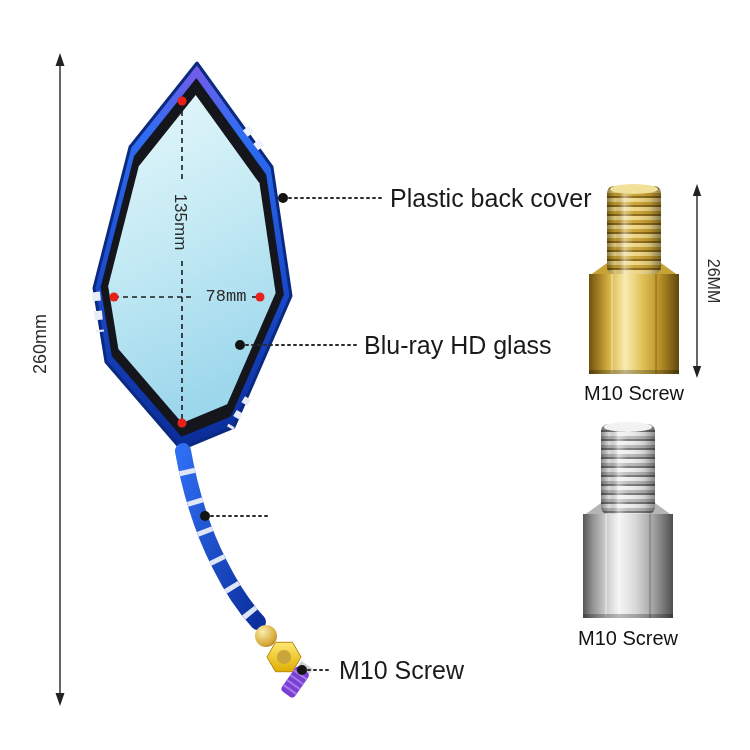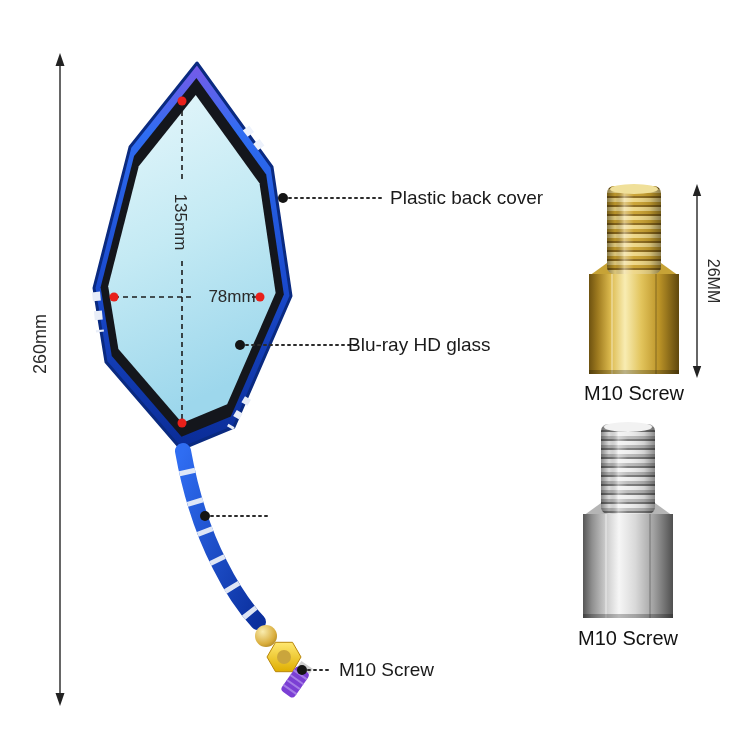--- a/index.html
+++ b/index.html
@@ -1,19 +1,19 @@
 <!DOCTYPE html>
 <html><head>
 <meta charset="utf-8">
 <style>
   * { margin:0; padding:0; box-sizing:border-box; }
   html,body { background:#ffffff; font-family:"Liberation Sans", sans-serif; }
   .stage { position:relative; width:750px; height:750px; background:#ffffff; overflow:hidden; }
   .stage > svg { position:absolute; left:0; top:0; }
-  .label { position:absolute; color:#1a1a1a; font-size:19px; line-height:22px; white-space:nowrap; }
+  .label { position:absolute; color:#1a1a1a; font-size:25px; line-height:22px; white-space:nowrap; }
   .dim { position:absolute; color:#2a2a2a; font-size:17px; line-height:20px; text-align:center; white-space:nowrap; }
   .rot-ccw { transform:rotate(-90deg); }
   .rot-cw  { transform:rotate(90deg); }
   .screw-label { position:absolute; width:150px; text-align:center; font-size:20px; line-height:24px; color:#121212; }
 </style>
 </head>
 <body>
 
 <div class="stage">
 
@@ -164,27 +164,27 @@
       <rect x="601" y="424" width="54" height="90" rx="7" fill="url(#threadSilver)"></rect>
       <rect x="601" y="424" width="54" height="90" rx="7" fill="url(#cylShade)"></rect>
       <ellipse cx="628" cy="427" rx="24" ry="5" fill="#f2f2f2"></ellipse>
     </g>
   </svg>
 
   <div class="dim rot-ccw" style="left:0px; top:334px; width:80px; font-size:18px;">260mm</div>
 
   <div class="dim rot-cw" style="left:140px; top:212px; width:80px;">135mm</div>
 
-  <div class="dim" style="left:204px; top:287px; width:56px;">78mm</div>
+  <div class="dim" style="left:198px; top:287px; width:56px;font-family:Liberation Mono, monospace;">78mm</div>
 
   <div class="dim rot-cw" style="left:678px; top:271px; width:70px; font-size:16px;">26MM</div>
 
   <div class="label" style="left:390px; top:187px;">Plastic back cover</div>
 
-  <div class="label" style="left:348px; top:334px;">Blu-ray HD glass</div>
+  <div class="label" style="left:364px; top:334px;">Blu-ray HD glass</div>
 
 
   <div class="label" style="left:339px; top:659px;">M10 Screw</div>
 
   <div class="screw-label" style="left:559px; top:381px;">M10 Screw</div>
 
   <div class="screw-label" style="left:553px; top:626px;">M10 Screw</div>
 
 </div>
 

